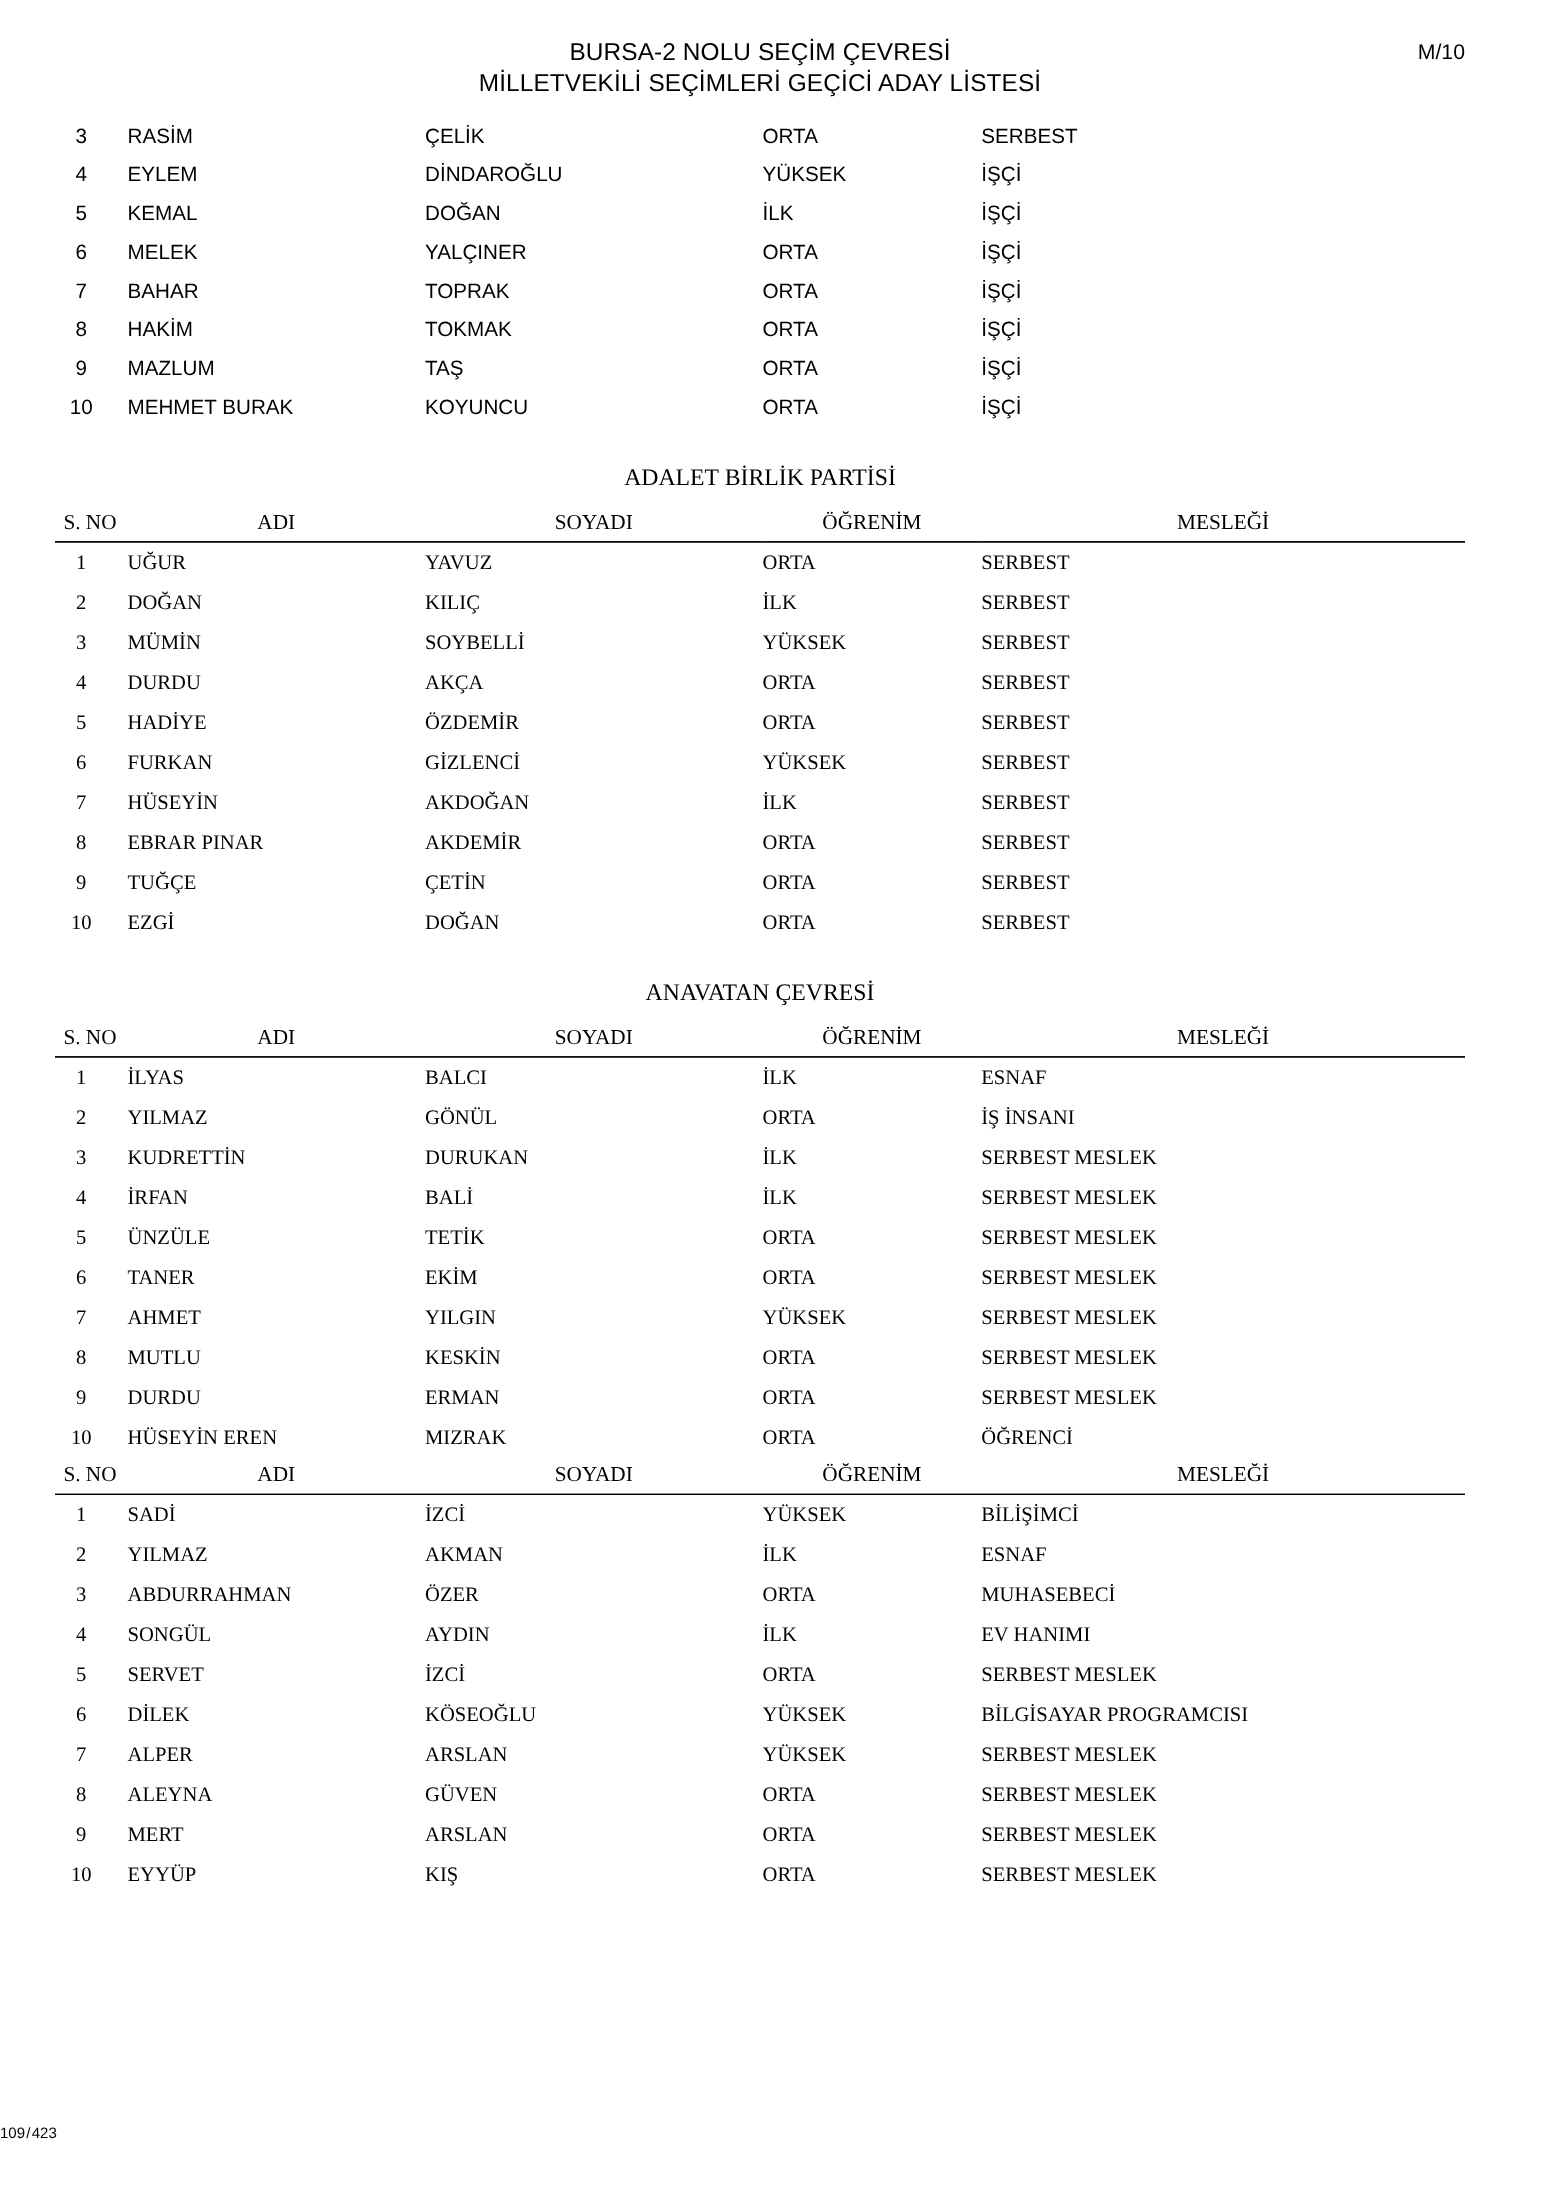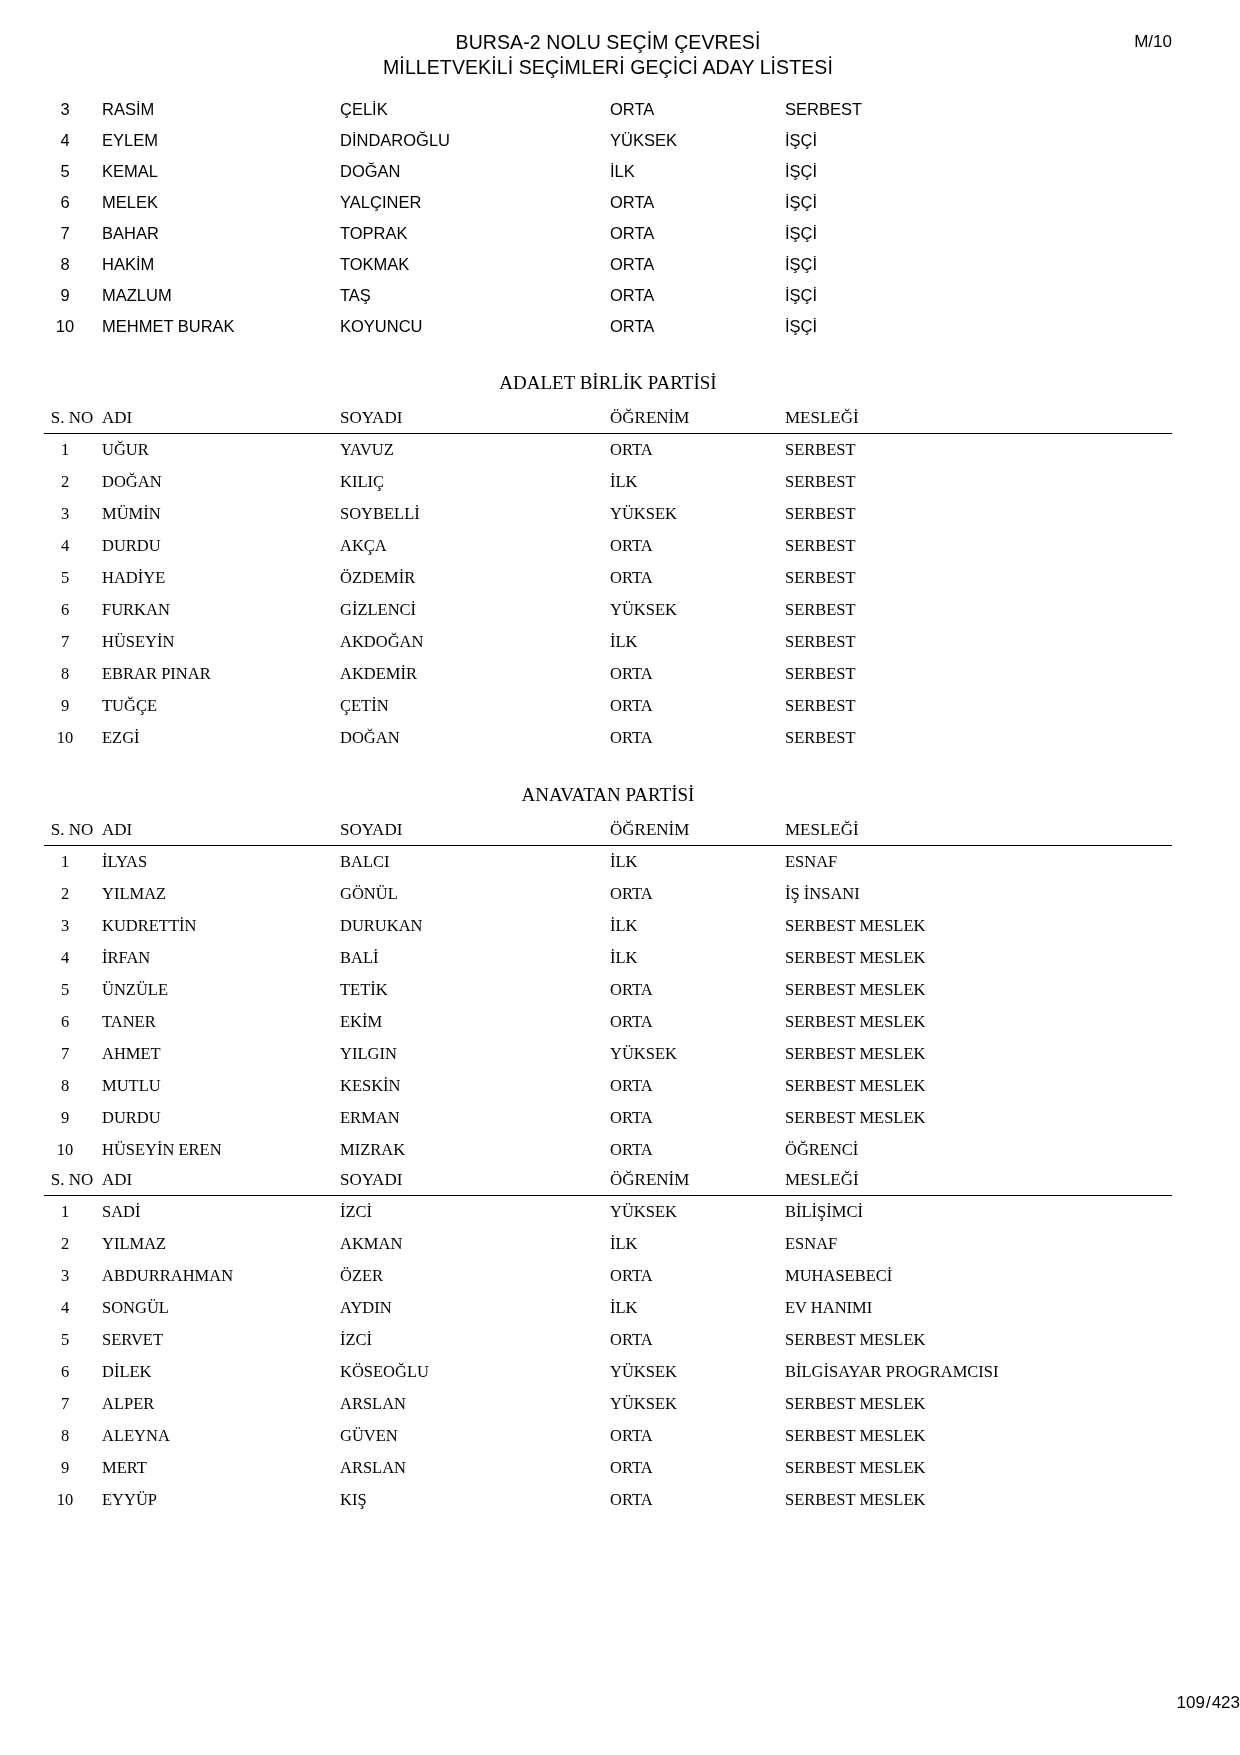--- a/index.html
+++ b/index.html
@@ -54,21 +54,21 @@
     table-layout: fixed;
     font-size: 16.5px;
   }
   table.listing col.c-no    { width: 56px; }
   table.listing col.c-ad    { width: 240px; }
   table.listing col.c-soyad { width: 270px; }
   table.listing col.c-ogr   { width: 175px; }
   table.listing col.c-meslek{ width: auto; }
 
   table.listing th {
-    text-align: left;
+    text-align: center;
     font-weight: normal;
     font-size: 17px;
     padding: 2px 0 5px 0;
     border-bottom: 1.4px solid #000;
   }
   table.listing th.no { text-align: center; }
 
   table.listing td {
     padding: 6px 0 6px 0;
     font-size: 16.5px;
@@ -92,22 +92,22 @@
   }
   .party-block { margin-bottom: 2px; font-family: Liberation Serif, serif; }
   .first-rows { margin-top: 2px; }
 
   
   .footer {
     position: absolute;
     left: 0;
     right: 0;
     bottom: 42px;
-    text-align: right;
-    font-size: 17px;
+    text-align: left;
+    font-size: 12px;
   }
   .footer .sep { padding: 0 1px; }
 </style>
 </head>
 <body>
 
 <div class="page">
 
   <div class="doc-header">
     <div class="line1">BURSA-2 NOLU SEÇİM ÇEVRESİ</div>
@@ -271,21 +271,21 @@
               <td class="no">10</td>
               <td class="ad">EZGİ</td>
               <td class="soyad">DOĞAN</td>
               <td>ORTA</td>
               <td>SERBEST</td>
             </tr>
           </tbody>
         </table>
       </div>
       <div class="party-block">
-        <div class="party-title">ANAVATAN PARTİSİ</div>
+        <div class="party-title">ANAVATAN ÇEVRESİ</div>
         <table class="listing">
           <colgroup>
             <col class="c-no">
             <col class="c-ad">
             <col class="c-soyad">
             <col class="c-ogr">
             <col class="c-meslek">
           </colgroup>
           <thead>
             <tr>

